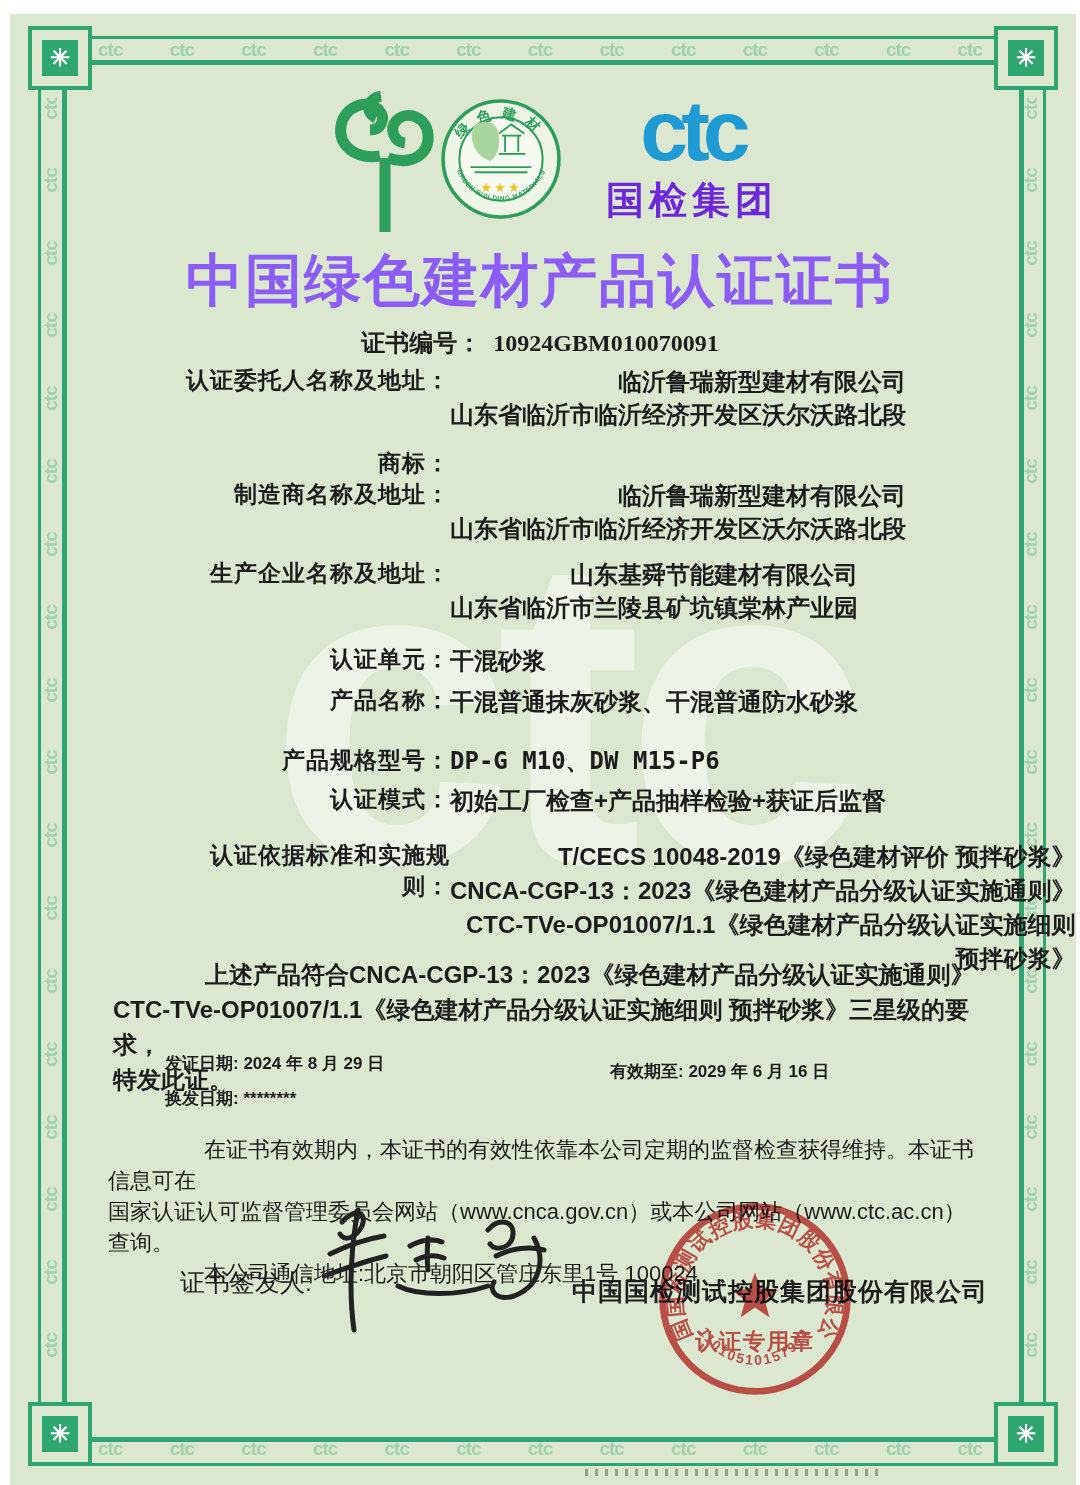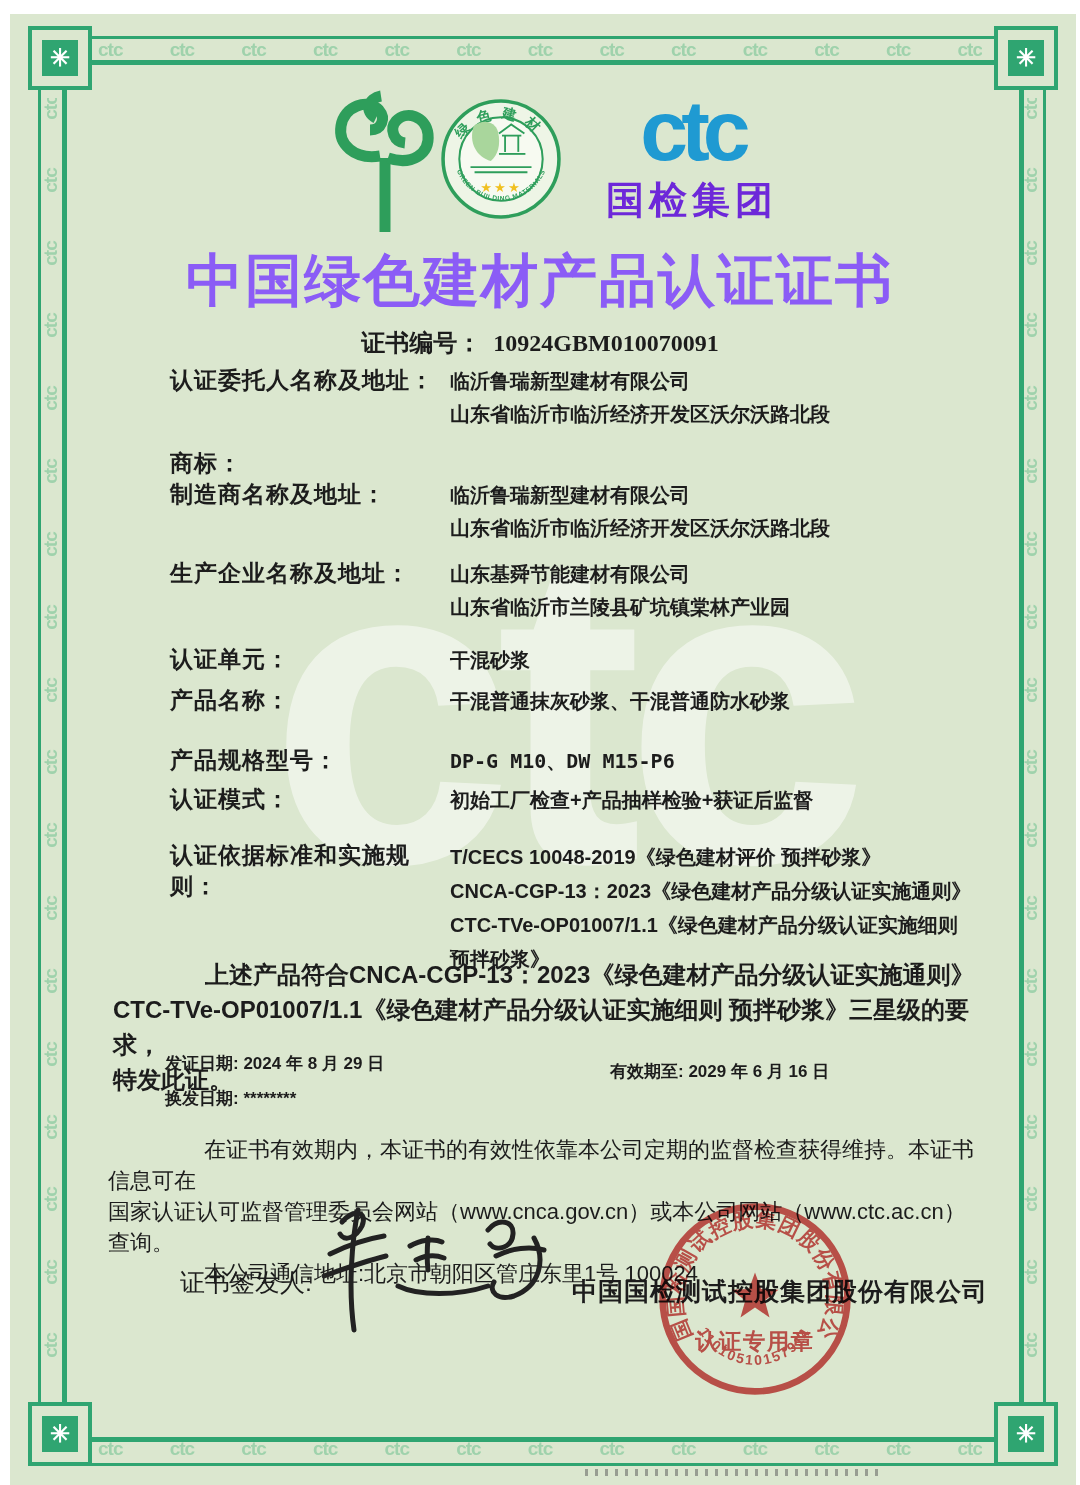--- a/index.html
+++ b/index.html
@@ -32,22 +32,22 @@
   .ctc-word{font-size:86px;font-weight:800;color:#1f9ad2;letter-spacing:-7px;line-height:0.9;}
   .ctc-name{font-size:38px;font-weight:800;color:#6d28d9;letter-spacing:5px;margin-top:6px;}
   
   .title{position:absolute;left:0;top:243px;width:1080px;text-align:center;
      font-family:"Liberation Serif",serif;font-weight:700;font-size:57px;color:#8b5cf6;letter-spacing:2px;}
   .certno{position:absolute;left:0;top:327px;width:1080px;text-align:center;
      font-size:24px;font-weight:700;}
   .certno .num{font-family:"Liberation Serif",serif;margin-left:12px;}
   
   .row{position:absolute;left:170px;width:800px;display:flex;}
-  .lbl{width:280px;flex:none;font-size:23px;font-weight:700;letter-spacing:1px;}
-  .val{font-size:20px;font-weight:700;line-height:33px;}
+  .lbl{width:280px;flex:none;font-size:23px;font-weight:700;letter-spacing:1px;text-align:right;}
+  .val{font-size:24px;font-weight:700;line-height:33px;text-align:right;}
   .val div{white-space:nowrap;}
   .mono{font-family:"DejaVu Sans Mono",monospace;letter-spacing:0;}
   .rules .val{line-height:34px;}
   
   .statement{position:absolute;left:113px;top:957px;width:870px;font-size:24px;font-weight:700;line-height:35px;}
   .statement .ind{text-indent:92px;}
   .dateline{position:absolute;font-size:17px;font-weight:700;}
   .notice{position:absolute;left:108px;top:1134px;width:870px;font-size:22px;font-weight:400;line-height:31px;}
   .notice .ind{text-indent:96px;}
   

